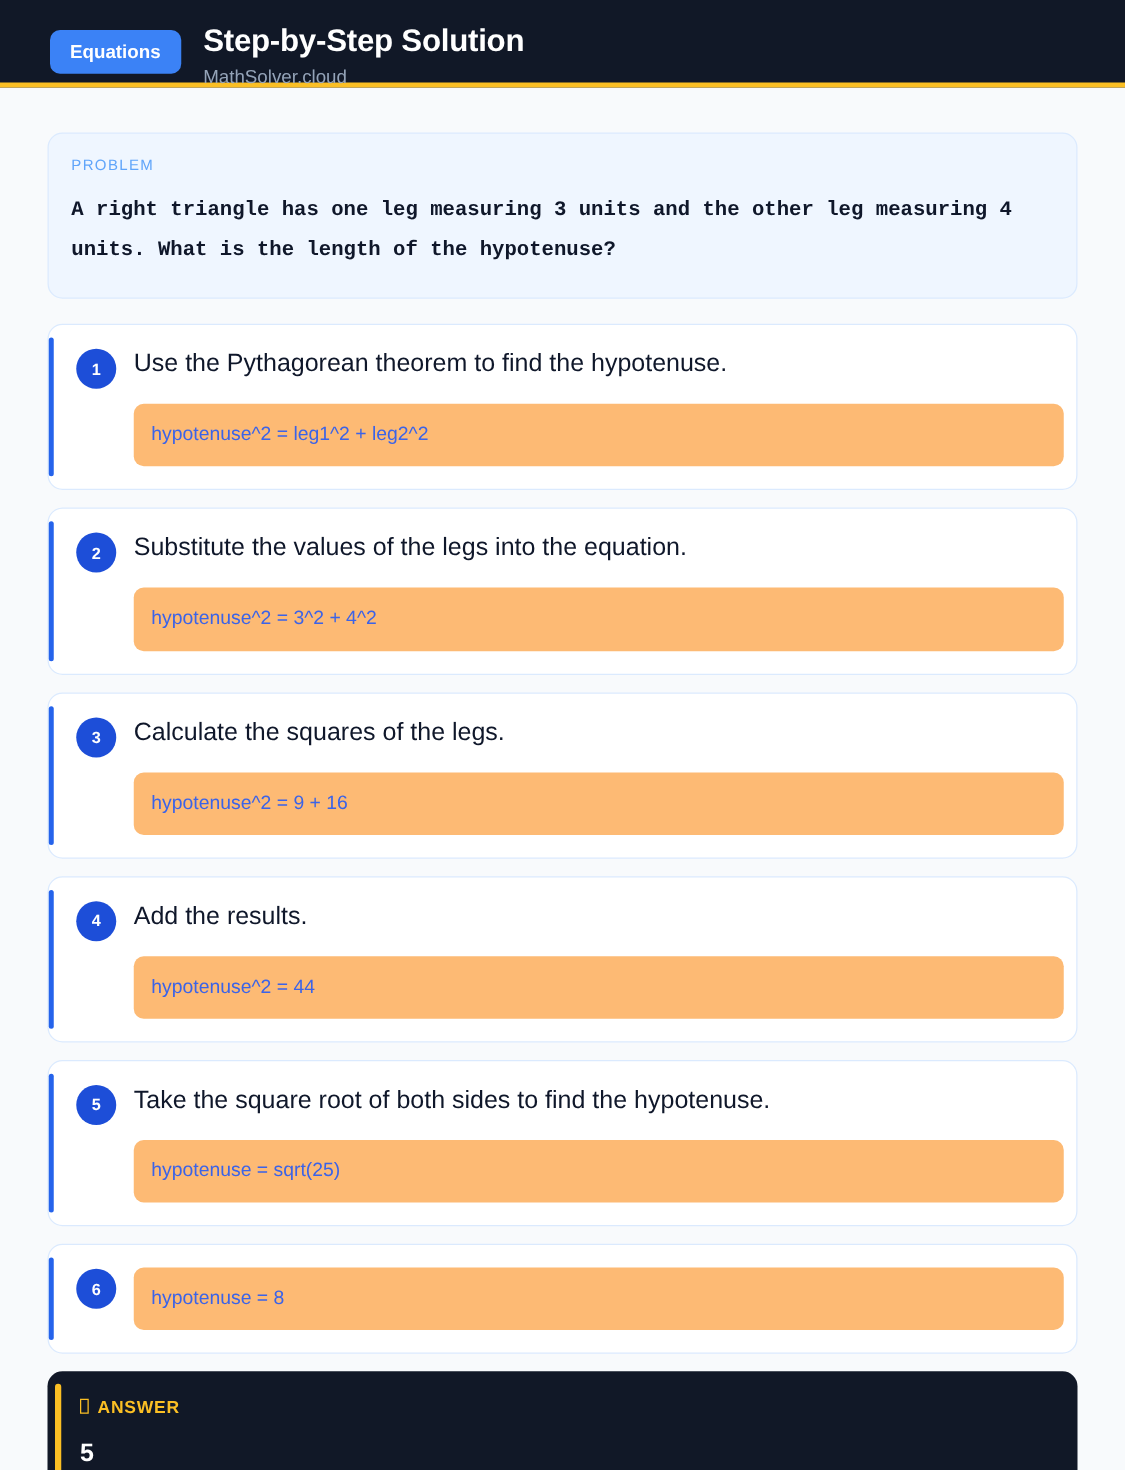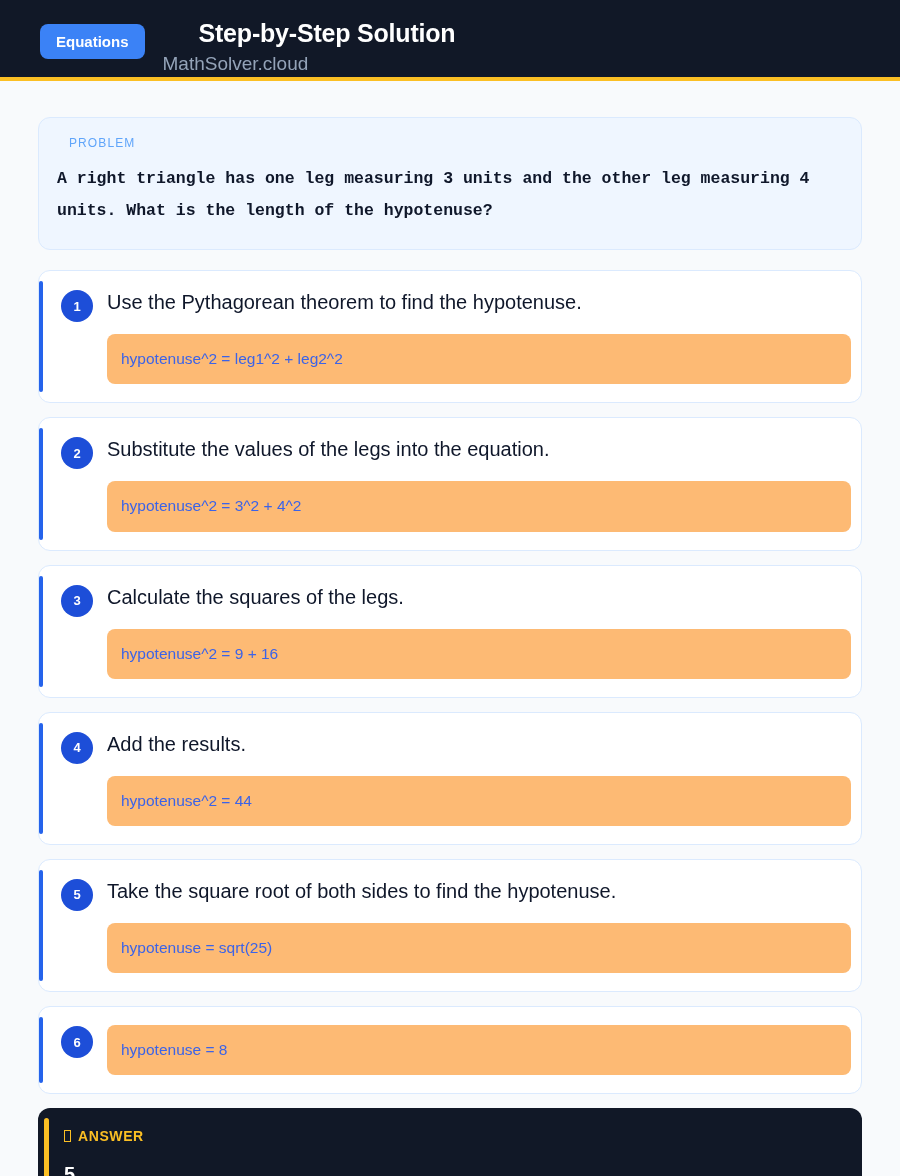--- a/index.html
+++ b/index.html
@@ -13,61 +13,59 @@
   }
 
   
   .header {
     background: #111827;
     border-bottom: 4px solid #fbbf24;
     padding: 18px 44px 16px 40px;
     display: flex;
     align-items: flex-start;
     gap: 18px;
-    height: 81px;
+    height: 70px;
   }
   .badge {
     background: #3b82f6;
     color: #ffffff;
     font-size: 15px;
     font-weight: bold;
     padding: 10px 16px;
     border-radius: 8px;
     line-height: 1;
     margin-top: 6px;
     white-space: nowrap;
   }
   .head-text { display: flex; flex-direction: column; gap: 5px; padding-top: 1px; }
   .app-title {
     color: #ffffff;
     font-size: 25px;
     font-weight: bold;
     letter-spacing: -0.2px;
     line-height: 1.15;
-    margin-left: 36px;
-  }
-  .app-sub { color: #94a3b8; font-size: 19px; line-height: 1.2; }
+  }
+  .app-sub { color: #94a3b8; font-size: 15px; line-height: 1.2; }
 
   
   .page { padding: 36px 38px 0 38px; }
 
   
   .problem-card {
     background: #eff6ff;
     border: 1px solid #dbeafe;
     border-radius: 12px;
     padding: 18px 18px 22px 18px;
     margin-bottom: 20px;
   }
   .problem-label {
     color: #60a5fa;
     font-size: 12px;
     letter-spacing: 1.1px;
     margin-bottom: 13px;
-    margin-left: 12px;
   }
   .problem-text {
     color: #0f172a;
     font-size: 16.5px;
     font-weight: bold;
     line-height: 1.95;
     font-family: Liberation Mono, monospace;
   }
 
   

